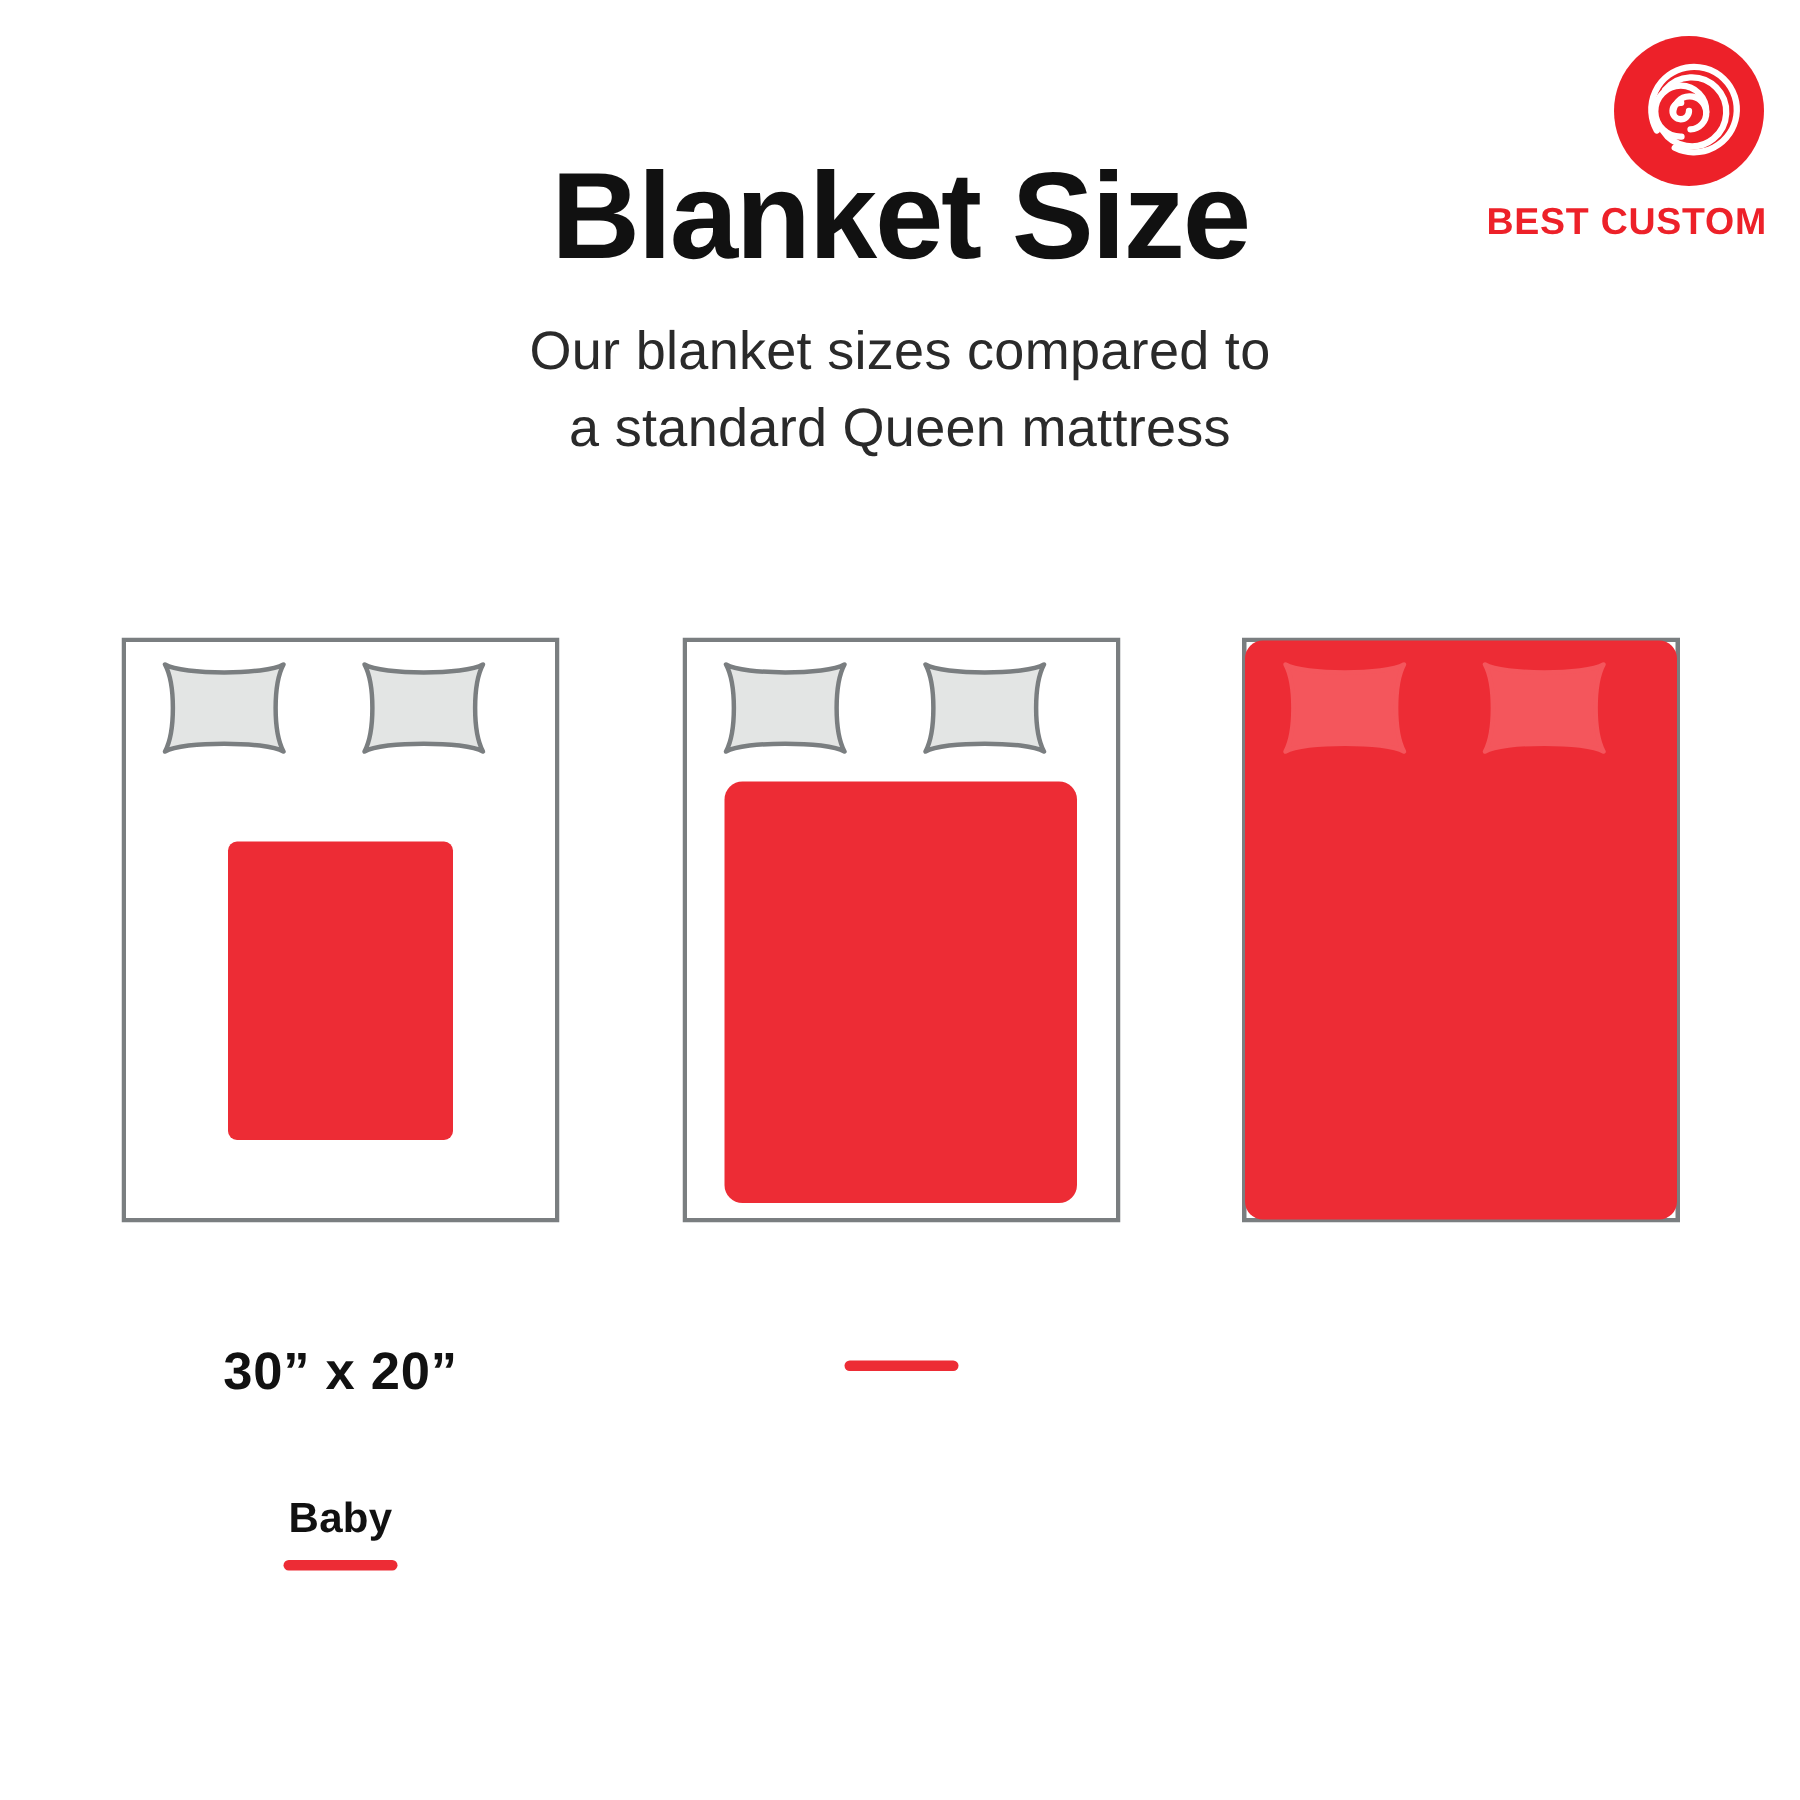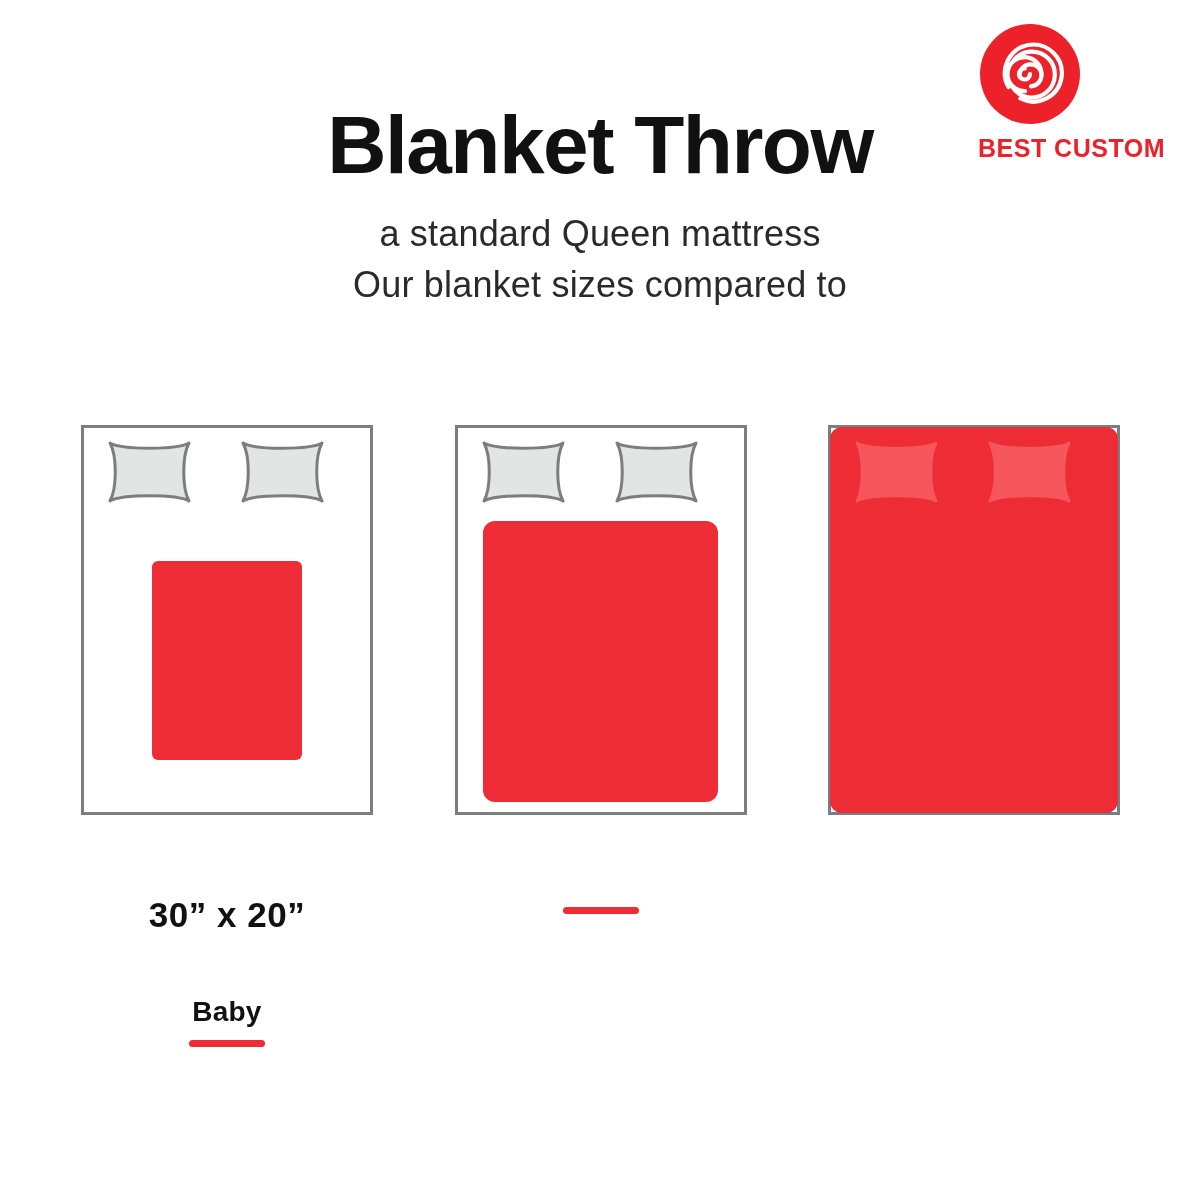--- a/index.html
+++ b/index.html
@@ -17,21 +17,21 @@
   }
 
   
   #brand-logo {
     position: absolute;
     top: 22px;
     right: 22px;
     width: 200px;
     display: flex;
     flex-direction: column;
-    align-items: flex-start;
+    align-items: flex-end;
   }
   #brand-mark {
     width: 104px;
     height: 104px;
     display: block;
   }
   #brand-wordmark {
     margin-top: 8px;
     color: #ED2129;
     font-size: 25px;
@@ -141,24 +141,24 @@
       <path d="M41.5 53.5 a11 11 0 1 1 11.5 10.8"></path>
       <path d="M63.5 52.5 a17 17 0 1 0 -16.5 16.6"></path>
       <path d="M36 38 a23 23 0 1 1 -1.5 27"></path>
       <path d="M30.5 65 a28.5 28.5 0 1 1 12 11.5"></path>
     </g>
   </svg>
   <div id="brand-wordmark" style="color: rgb(237, 33, 41);">BEST CUSTOM</div>
 </div>
 
 <div id="header">
-  <h1 id="page-title">Blanket Throw</h1>
+  <h1 id="page-title">Blanket Size</h1>
   <p id="page-subtitle">
+    <span class="sub-line">Our blanket sizes compared to</span>
     <span class="sub-line">a standard Queen mattress</span>
-    <span class="sub-line">Our blanket sizes compared to</span>
   </p>
 </div>
 
 <div id="beds-row">
 
   <div class="bed-figure bed-1">
     <svg class="bed-svg" viewBox="0 0 292 390">
       <rect x="1.5" y="1.5" width="289" height="387" fill="#ffffff" stroke="#7A7E80" stroke-width="3"></rect>
       <path d="M29 18 C41 25 96 25 108 18 C101 31 101 63 108 76 C96 69 41 69 29 76 C36 63 36 31 29 18 Z" fill="#E3E5E4" stroke="#7A7E80" stroke-width="3" stroke-linejoin="round"></path>
       <path d="M162 18 C174 25 229 25 241 18 C234 31 234 63 241 76 C229 69 174 69 162 76 C169 63 169 31 162 18 Z" fill="#E3E5E4" stroke="#7A7E80" stroke-width="3" stroke-linejoin="round"></path>

